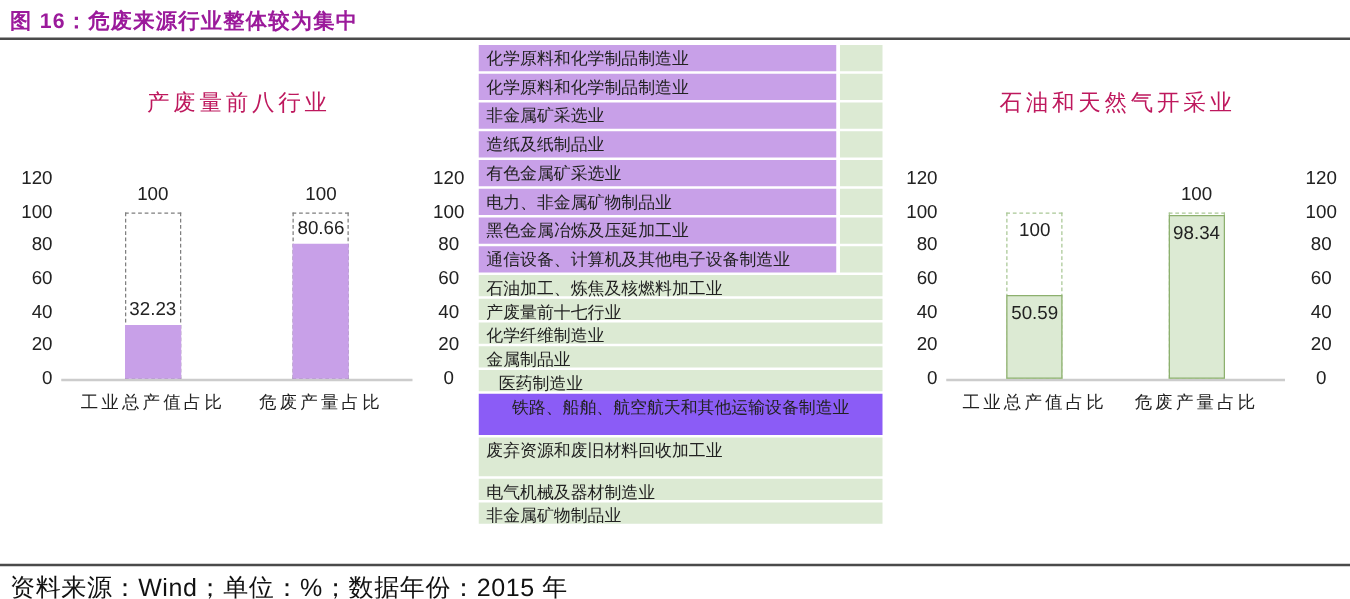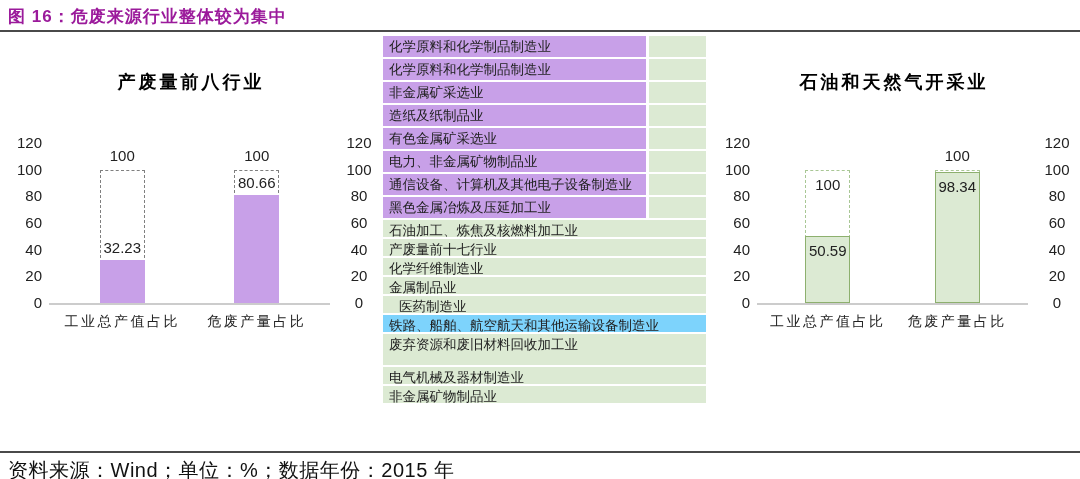--- a/index.html
+++ b/index.html
@@ -8,30 +8,30 @@
     font-family:"Liberation Sans","DejaVu Sans",sans-serif;color:#1a1a1a;
   }
   .figure-title{position:absolute;left:8px;top:5px;font-size:17px;font-weight:bold;letter-spacing:1px;}
   .rule{position:absolute;left:0;width:1080px;height:2px;background:#4a4a4a;}
   .rule-top{top:30px;}
   .rule-bottom{top:451px;}
   .chart{position:absolute;top:60px;height:290px;}
   .chart-left{left:0;width:382px;}
   .chart-right{left:708px;width:372px;}
   .chart-title{position:absolute;top:10px;left:0;right:0;text-align:center;
-    font-size:18px;font-weight:bold;letter-spacing:3px;color:#000000;}
+    font-size:18px;font-weight:normal;letter-spacing:3px;color:#be185d;}
   .tick{position:absolute;font-size:15px;color:#222;line-height:18px;}
   .baseline{position:absolute;height:2px;background:#cccccc;}
   .bar-ghost{position:absolute;box-sizing:border-box;border:1px dashed #7f7f7f;background:transparent;}
   .bar-fill{position:absolute;box-sizing:border-box;}
   .bar-label{position:absolute;font-size:15px;color:#222;text-align:center;line-height:18px;}
   .cat-label{position:absolute;font-size:14px;color:#222;text-align:center;letter-spacing:2.5px;line-height:18px;}
   .industry-table{position:absolute;left:383px;top:36px;width:323px;}
   .t-row{display:flex;align-items:stretch;margin-bottom:2px;}
-  .cell-purple{width:263px;box-sizing:border-box;padding:2px 6px;font-size:13.5px;line-height:17px;color:#222;}
+  .cell-purple{width:286px;box-sizing:border-box;padding:2px 6px;font-size:13.5px;line-height:17px;color:#222;}
   .cell-side{flex:1;margin-left:3px;}
   .t-row-full{box-sizing:border-box;padding:2px 6px;margin-bottom:2px;font-size:13.5px;line-height:17px;color:#222;}
   .source-note{position:absolute;left:8px;top:457px;font-size:20px;color:#111;letter-spacing:0.5px;}
 </style>
 </head>
 <body>
 
 <div class="page">
 
   <div class="figure-title" style="color: rgb(155, 26, 155);">
@@ -88,33 +88,33 @@
       </div>
       <div class="t-row">
         <div class="cell-purple" style="background: rgb(200, 160, 232);">有色金属矿采选业</div>
         <div class="cell-side" style="background: rgb(220, 234, 211);"></div>
       </div>
       <div class="t-row">
         <div class="cell-purple" style="background: rgb(200, 160, 232);">电力、非金属矿物制品业</div>
         <div class="cell-side" style="background: rgb(220, 234, 211);"></div>
       </div>
       <div class="t-row">
-        <div class="cell-purple" style="background: rgb(200, 160, 232);">通信设备、计算机及其他电子设备制造业</div>
+        <div class="cell-purple" style="background: rgb(200, 160, 232);">黑色金属冶炼及压延加工业</div>
         <div class="cell-side" style="background: rgb(220, 234, 211);"></div>
       </div>
       <div class="t-row">
-        <div class="cell-purple" style="background: rgb(200, 160, 232);">黑色金属冶炼及压延加工业</div>
+        <div class="cell-purple" style="background: rgb(200, 160, 232);">通信设备、计算机及其他电子设备制造业</div>
         <div class="cell-side" style="background: rgb(220, 234, 211);"></div>
       </div>
       <div class="t-row-full" style="background: rgb(220, 234, 211); height: 17px;">石油加工、炼焦及核燃料加工业</div>
       <div class="t-row-full" style="background: rgb(220, 234, 211); height: 17px;">产废量前十七行业</div>
       <div class="t-row-full" style="background: rgb(220, 234, 211); height: 17px;">化学纤维制造业</div>
       <div class="t-row-full" style="background: rgb(220, 234, 211); height: 17px;">金属制品业</div>
       <div class="t-row-full" style="background: rgb(220, 234, 211); height: 17px; padding-left: 16px;">医药制造业</div>
-      <div class="t-row-full" style="background: #7dd3fc; height: 17px;">铁路、船舶、航空航天和其他运输设备制造业</div>
+      <div class="t-row-full" style="background: #8b5cf6; height: 33px; text-align: center;">铁路、船舶、航空航天和其他运输设备制造业</div>
       <div class="t-row-full" style="background: rgb(220, 234, 211); height: 31px;">废弃资源和废旧材料回收加工业</div>
       <div class="t-row-full" style="background: rgb(220, 234, 211); height: 17px;">电气机械及器材制造业</div>
       <div class="t-row-full" style="background: rgb(220, 234, 211); height: 17px;">非金属矿物制品业</div>
     </div>
 
   <div class="chart chart-right">
     <div class="chart-title">石油和天然气开采业</div>
   <div class="tick" style="left: 0px; top: 234px; width: 42px; text-align: right;">0</div>
       <div class="tick" style="left: 328px; top: 234px; width: 42px; text-align: center;">0</div>
       <div class="tick" style="left: 0px; top: 207.333px; width: 42px; text-align: right;">20</div>

